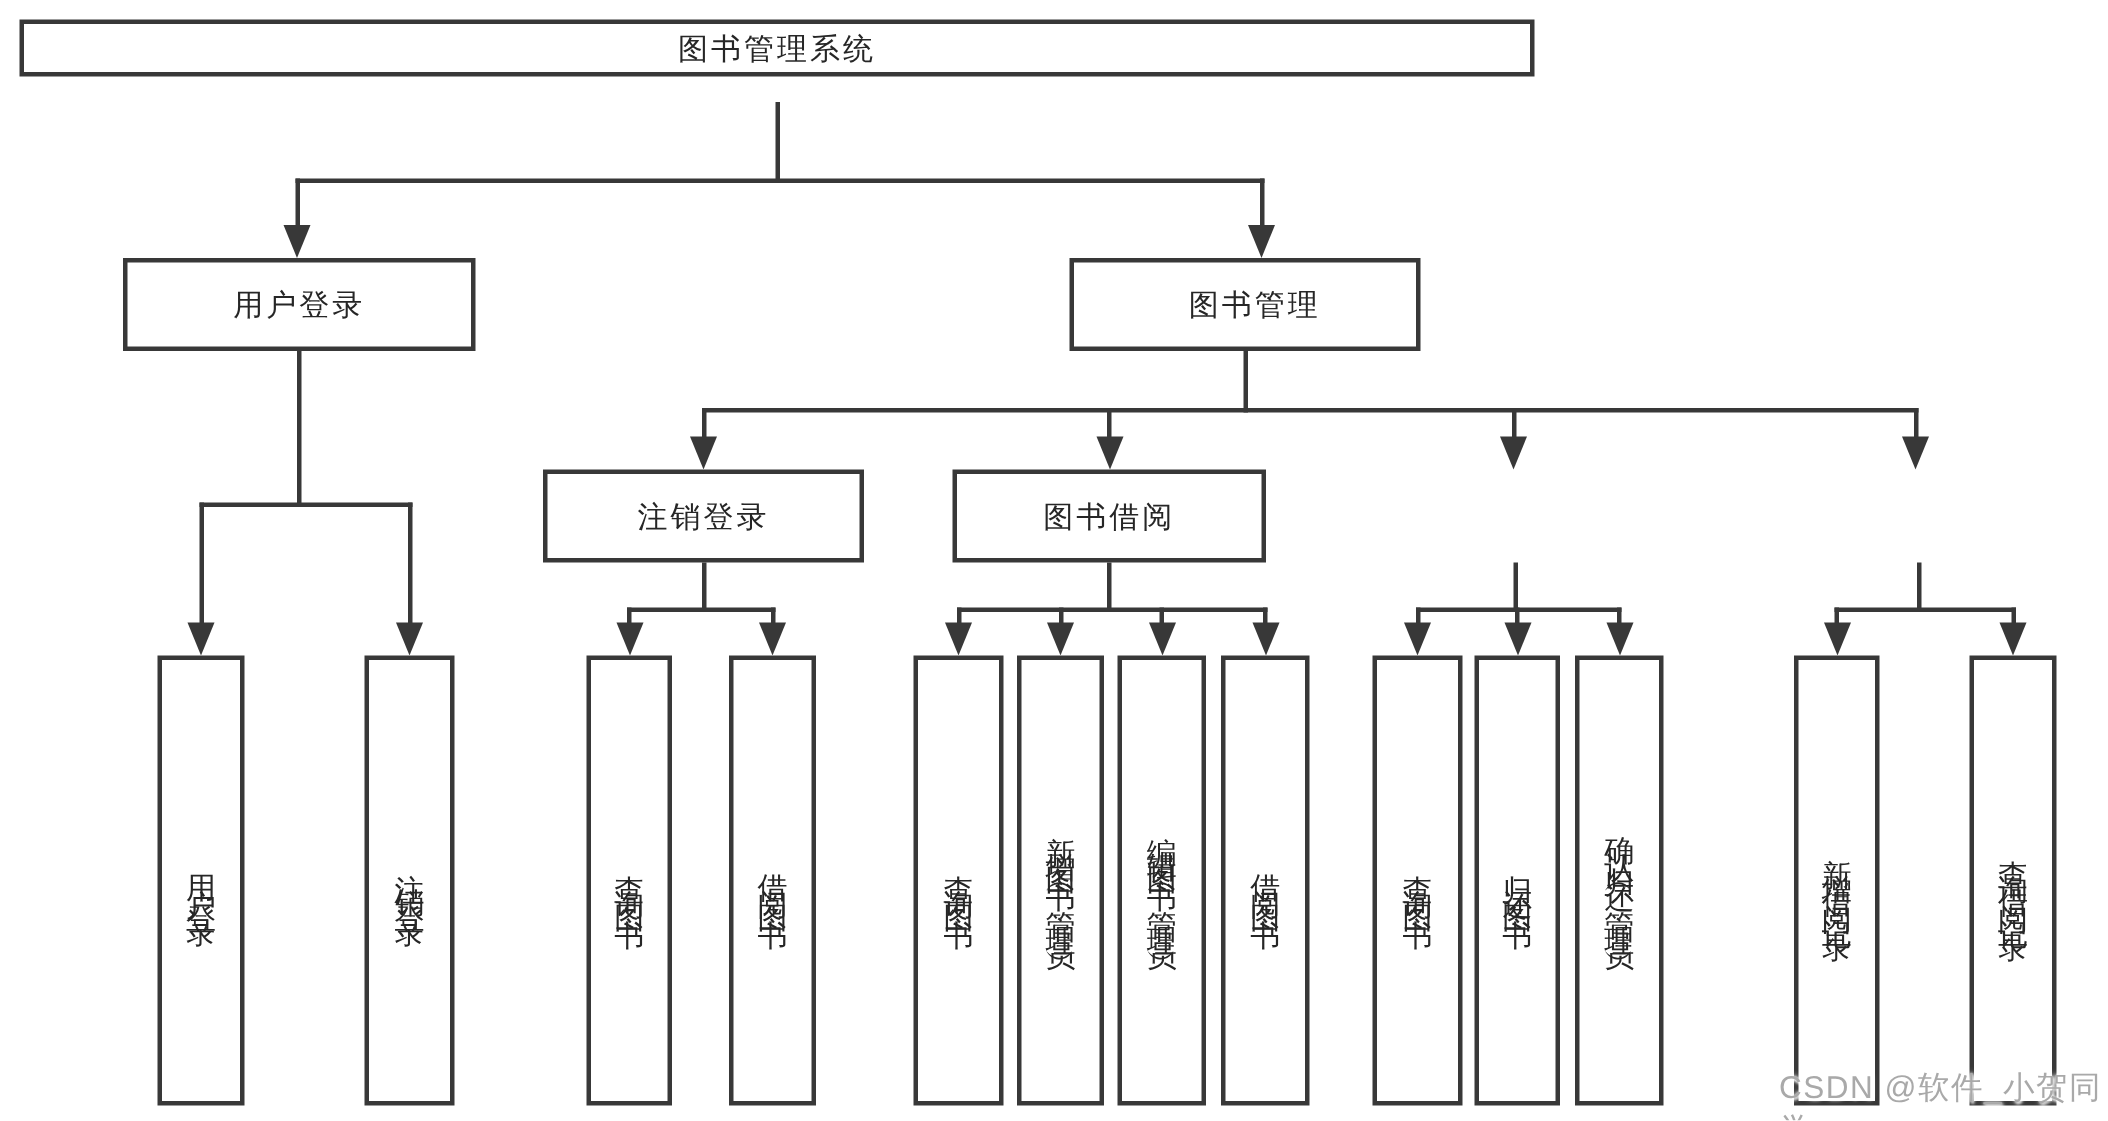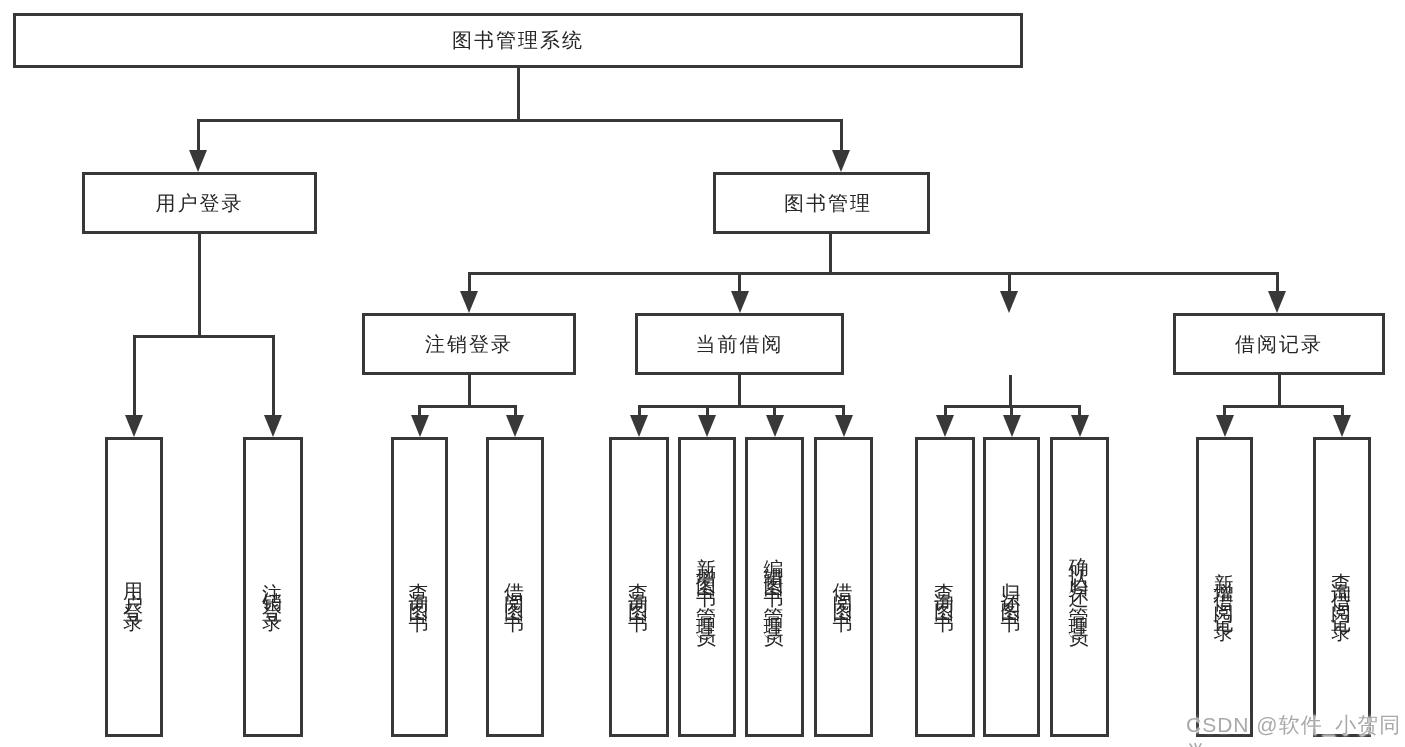--- a/index.html
+++ b/index.html
@@ -15,53 +15,52 @@
       border-left:9px solid transparent;border-right:9px solid transparent;
       border-top:22px solid #383838;}
   .watermark{position:absolute;left:1186px;top:711px;z-index:9;font-size:21px;
              color:#a9a9a9;letter-spacing:1px;text-shadow:0 0 2px #fff,0 0 4px #fff,1px 1px 2px #fff;}
 </style>
 </head>
 <body>
 
 <div class="stage">
 
-  <div class="node" style="left:13px;top:13px;width:1010px;height:55px;">图书管理系统</div>
+  <div class="node" style="left:13px;top:13px;width:1010px;height:38px;">图书管理系统</div>
 
   <div class="vl" style="left:516.5px;top:68px;height:53px;"></div>
   <div class="hl" style="left:196.5px;top:118.5px;width:646px;"></div>
   <div class="vl" style="left:196.5px;top:118.5px;height:36px;"></div>
   <div class="ah" style="left:189px;top:150px;"></div>
   <div class="vl" style="left:839.5px;top:118.5px;height:36px;"></div>
   <div class="ah" style="left:832px;top:150px;"></div>
 
   <div class="node" style="left:82px;top:172px;width:235px;height:62px;">用户登录</div>
-  <div class="node" style="left:713px;top:172px;width:217px;height:62px;padding-left:13px;">图书管理</div>
+  <div class="node" style="left:713px;top:172px;width:234px;height:62px;padding-left:13px;">图书管理</div>
 
   <div class="vl" style="left:197.5px;top:234px;height:103.5px;"></div>
   <div class="hl" style="left:132.5px;top:334.5px;width:142px;"></div>
   <div class="vl" style="left:132.5px;top:334.5px;height:86px;"></div>
   <div class="ah" style="left:125px;top:415px;"></div>
   <div class="vl" style="left:271.5px;top:334.5px;height:86px;"></div>
   <div class="ah" style="left:264px;top:415px;"></div>
 
   <div class="vl" style="left:828.5px;top:234px;height:40.5px;"></div>
   <div class="hl" style="left:467.5px;top:271.5px;width:811px;"></div>
   <div class="vl" style="left:467.5px;top:271.5px;height:22px;"></div>
   <div class="ah" style="left:460px;top:291px;"></div>
   <div class="vl" style="left:738px;top:271.5px;height:22px;"></div>
   <div class="ah" style="left:730.5px;top:291px;"></div>
   <div class="vl" style="left:1007.5px;top:271.5px;height:22px;"></div>
   <div class="ah" style="left:1000px;top:291px;"></div>
   <div class="vl" style="left:1275.5px;top:271.5px;height:22px;"></div>
   <div class="ah" style="left:1268px;top:291px;"></div>
 
   <div class="node" style="left:362px;top:313px;width:214px;height:62px;">注销登录</div>
-  <div class="node" style="left:635px;top:313px;width:209px;height:62px;">当前借阅</div>
-  <div class="node" style="left:1173px;top:313px;width:212px;height:62px;">借阅记录</div>
+  <div class="node" style="left:635px;top:313px;width:209px;height:62px;">图书借阅</div>
 
   <div class="vl" style="left:467.5px;top:375px;height:32.5px;"></div>
   <div class="hl" style="left:418px;top:404.5px;width:99px;"></div>
   <div class="vl" style="left:418px;top:404.5px;height:18px;"></div>
   <div class="ah" style="left:410.5px;top:415px;"></div>
   <div class="vl" style="left:513.5px;top:404.5px;height:18px;"></div>
   <div class="ah" style="left:506px;top:415px;"></div>
 
   <div class="vl" style="left:738px;top:375px;height:32.5px;"></div>
   <div class="hl" style="left:637.5px;top:404.5px;width:207.5px;"></div>

